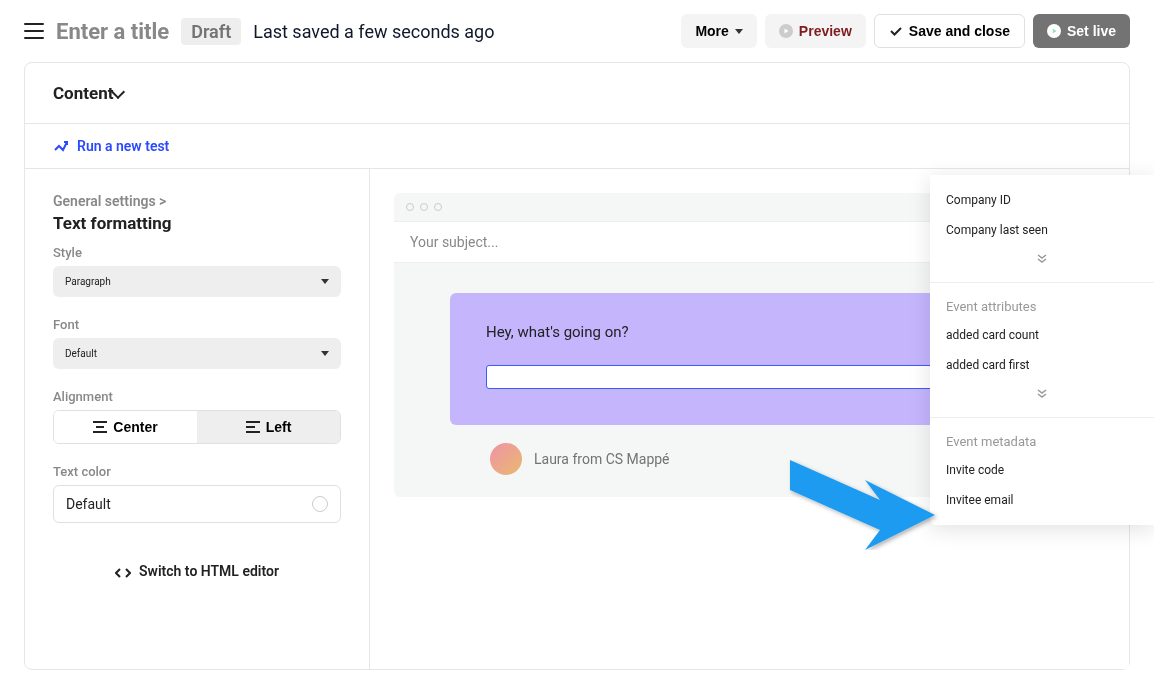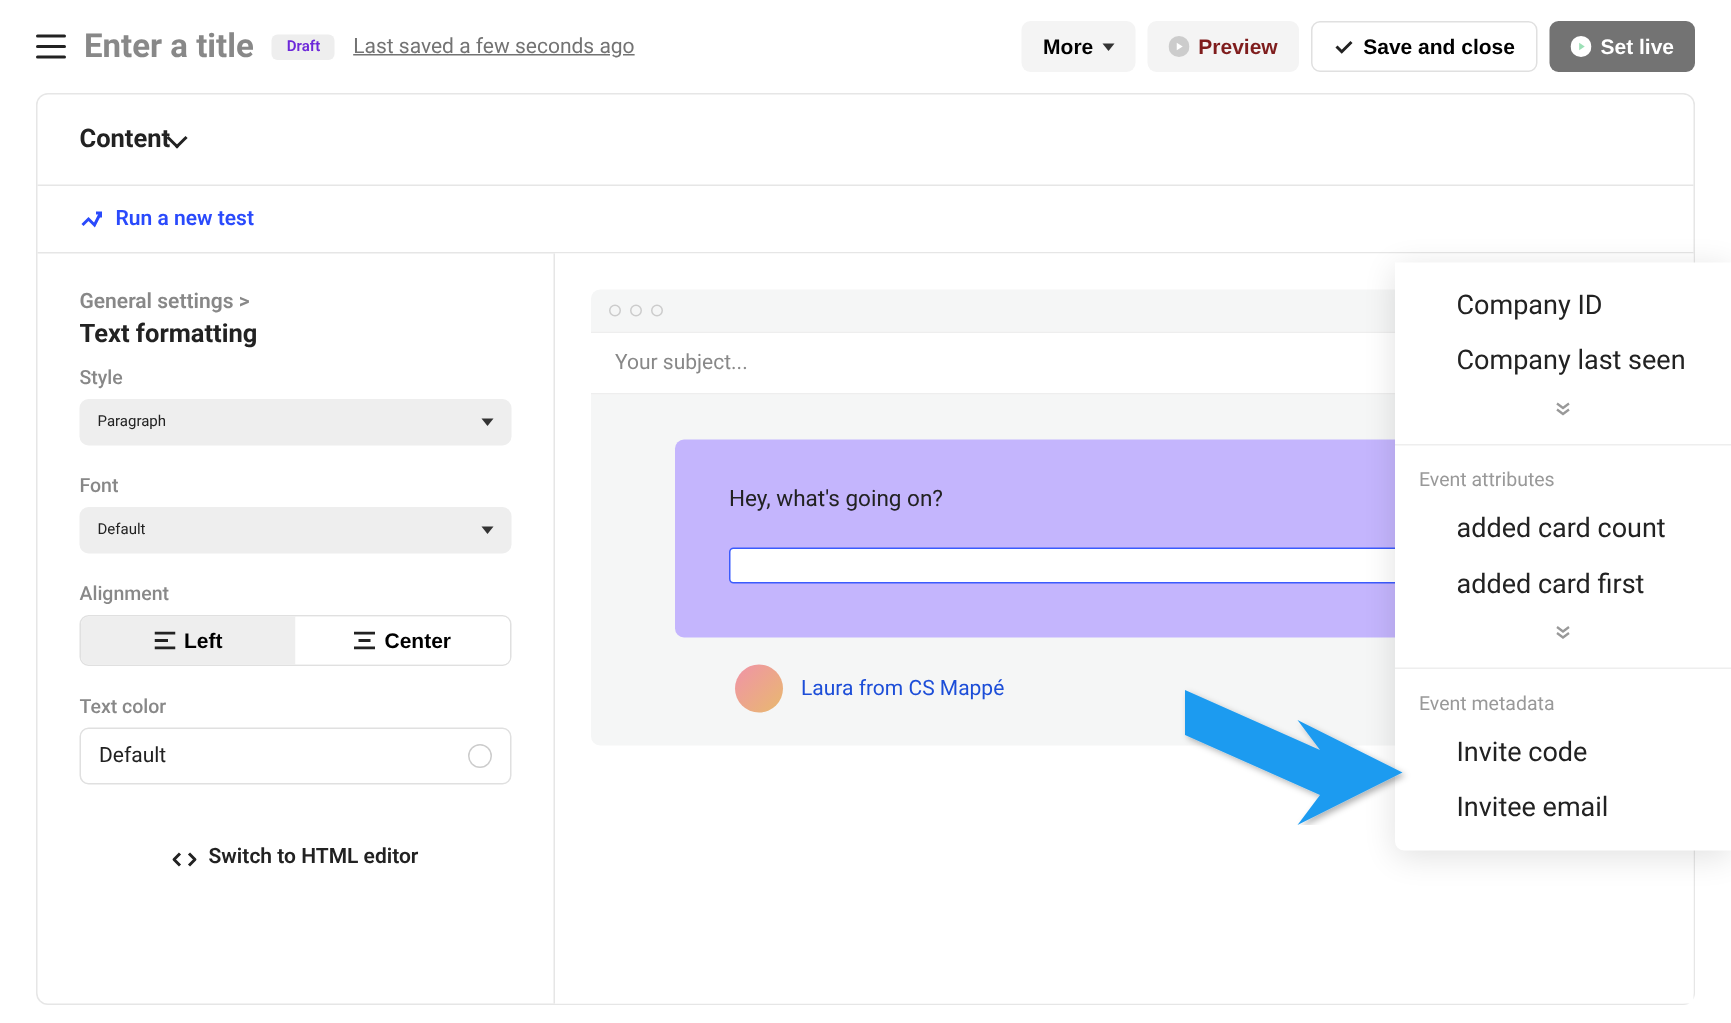--- a/index.html
+++ b/index.html
@@ -36,28 +36,27 @@
     }
     .title {
       font-size: 22px;
       font-weight: 700;
       color: #888;
     }
     .draft-badge {
       background: #eeeeee;
       padding: 3px 10px;
       border-radius: 4px;
-      font-size: 10px;
+      font-size: 18px;
       font-weight: 600;
-      color: #6d28d9;
+      color: #737373;
     }
     .save-status {
-      font-size: 14px;
-      color: #737373;
-      text-decoration: underline;
+      font-size: 18px;
+      color: #0f172a;
     }
     .topbar-spacer {
       flex: 1;
     }
     .btn {
       display: inline-flex;
       align-items: center;
       gap: 6px;
       padding: 8px 14px;
       border-radius: 6px;
@@ -276,21 +275,21 @@
       position: relative;
     }
     .avatar {
       width: 32px;
       height: 32px;
       border-radius: 50%;
       background: linear-gradient(135deg, #f093a8, #e8b96e);
     }
     .sender-name {
       font-size: 14px;
-      color: #1d4ed8;
+      color: #737373;
     }
     .unsub {
       position: absolute;
       right: 40px;
       font-size: 12px;
       color: #666;
       text-decoration: underline;
     }
     .dropdown-panel {
       position: absolute;
@@ -308,24 +307,23 @@
     }
     .dd-section:last-child {
       border-bottom: none;
     }
     .dd-label {
       font-size: 13px;
       color: #999;
       padding: 6px 16px;
     }
     .dd-item {
-      font-size: 18px;
+      font-size: 12px;
       padding: 8px 16px;
       cursor: pointer;
-      margin-left: 25px;
     }
     .dd-expand {
       text-align: center;
       padding: 4px;
       color: #999;
       cursor: pointer;
     }
     .arrow-pointer {
       position: absolute;
       top: 450px;
@@ -405,35 +403,35 @@
         <label class="field-label">Font</label>
         <div class="select-box">
           <span>Default</span>
           <span class="caret-down"></span>
         </div>
       </div>
 
       <div class="field-group">
         <label class="field-label">Alignment</label>
         <div class="segment">
+          <button class="segment-btn">
+            <svg width="14" height="12" viewBox="0 0 14 12">
+                <line x1="0" y1="1" x2="14" y2="1" stroke="#222" stroke-width="2"></line>
+                <line x1="3" y1="6" x2="11" y2="6" stroke="#222" stroke-width="2"></line>
+                <line x1="0" y1="11" x2="14" y2="11" stroke="#222" stroke-width="2"></line>
+              </svg>
+            <span>Center</span>
+          </button>
           <button class="segment-btn active">
             <svg width="14" height="12" viewBox="0 0 14 12">
                 <line x1="0" y1="1" x2="14" y2="1" stroke="#222" stroke-width="2"></line>
                 <line x1="0" y1="6" x2="9" y2="6" stroke="#222" stroke-width="2"></line>
                 <line x1="0" y1="11" x2="14" y2="11" stroke="#222" stroke-width="2"></line>
               </svg>
             <span>Left</span>
-          </button>
-          <button class="segment-btn">
-            <svg width="14" height="12" viewBox="0 0 14 12">
-                <line x1="0" y1="1" x2="14" y2="1" stroke="#222" stroke-width="2"></line>
-                <line x1="3" y1="6" x2="11" y2="6" stroke="#222" stroke-width="2"></line>
-                <line x1="0" y1="11" x2="14" y2="11" stroke="#222" stroke-width="2"></line>
-              </svg>
-            <span>Center</span>
           </button>
         </div>
       </div>
 
       <div class="field-group">
         <label class="field-label">Text color</label>
         <div class="text-input-box">
           <span>Default</span>
           <span class="color-circle"></span>
         </div>

